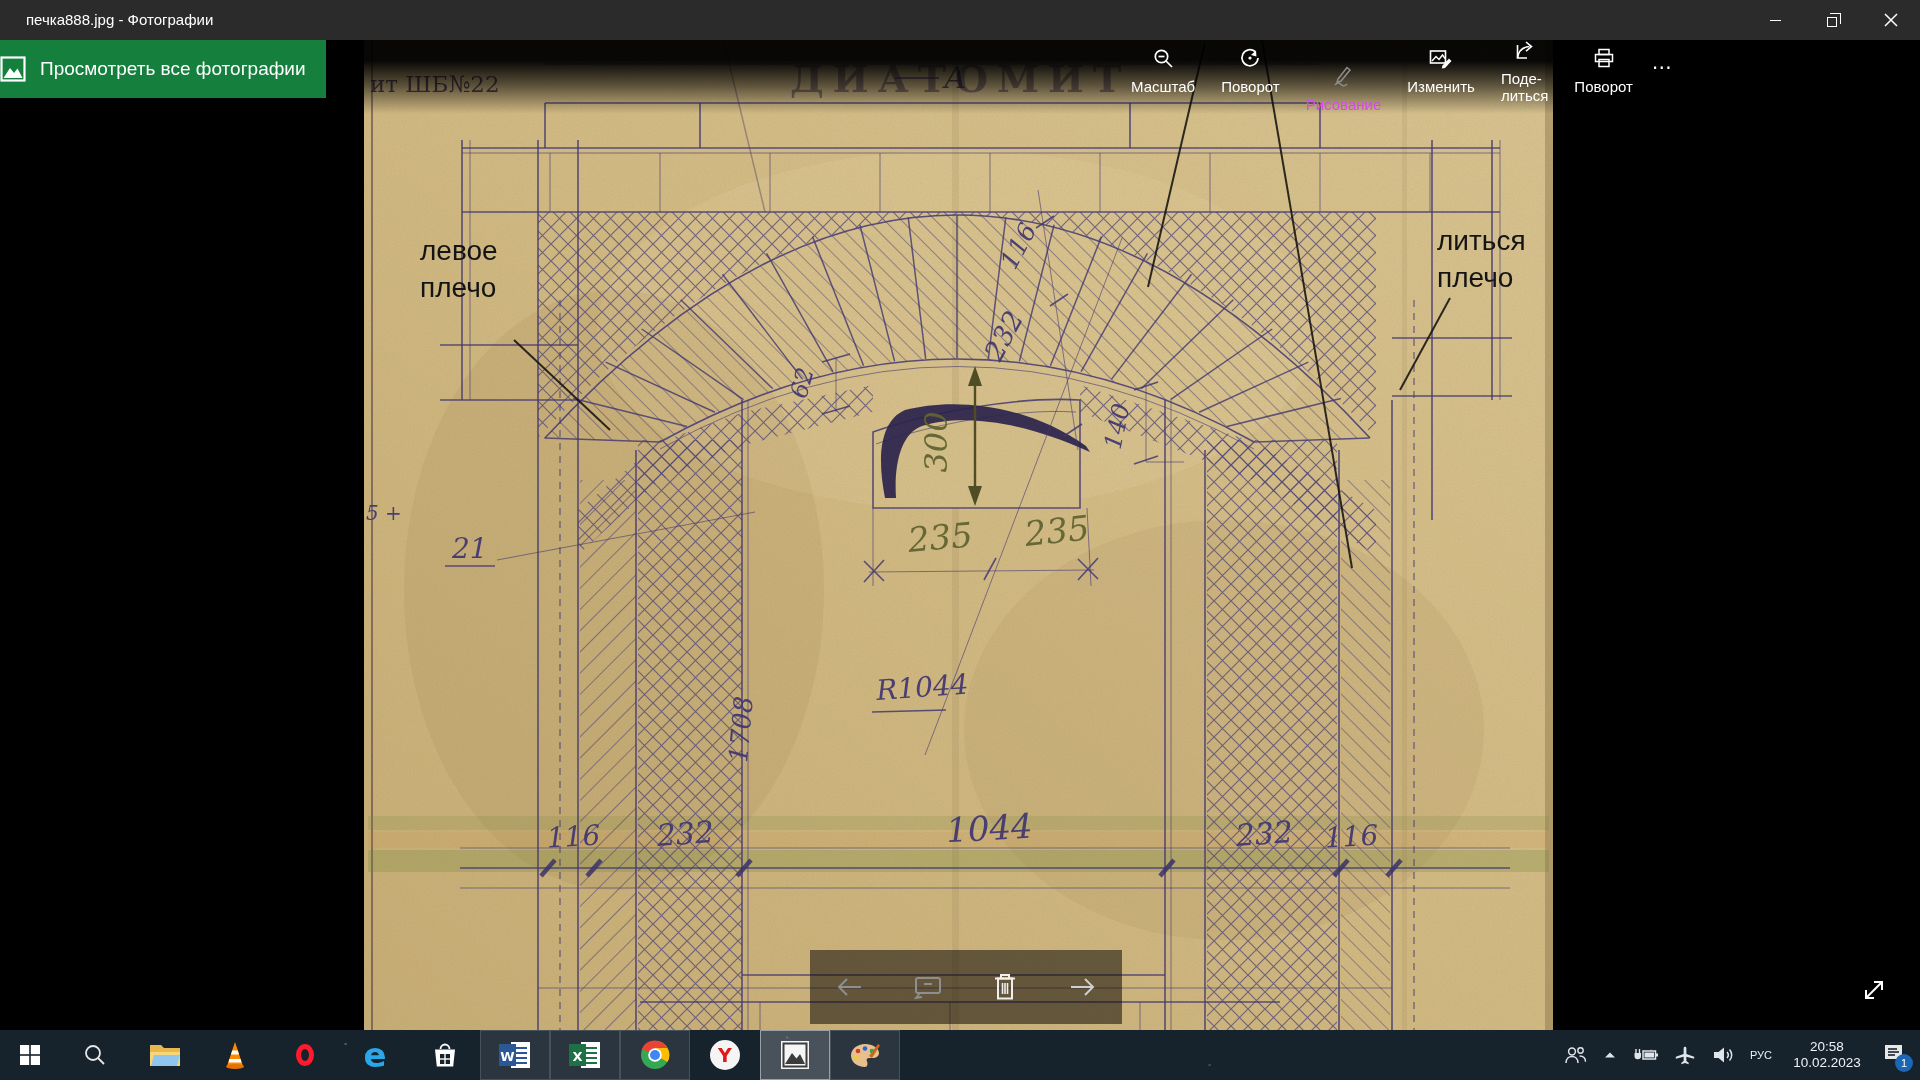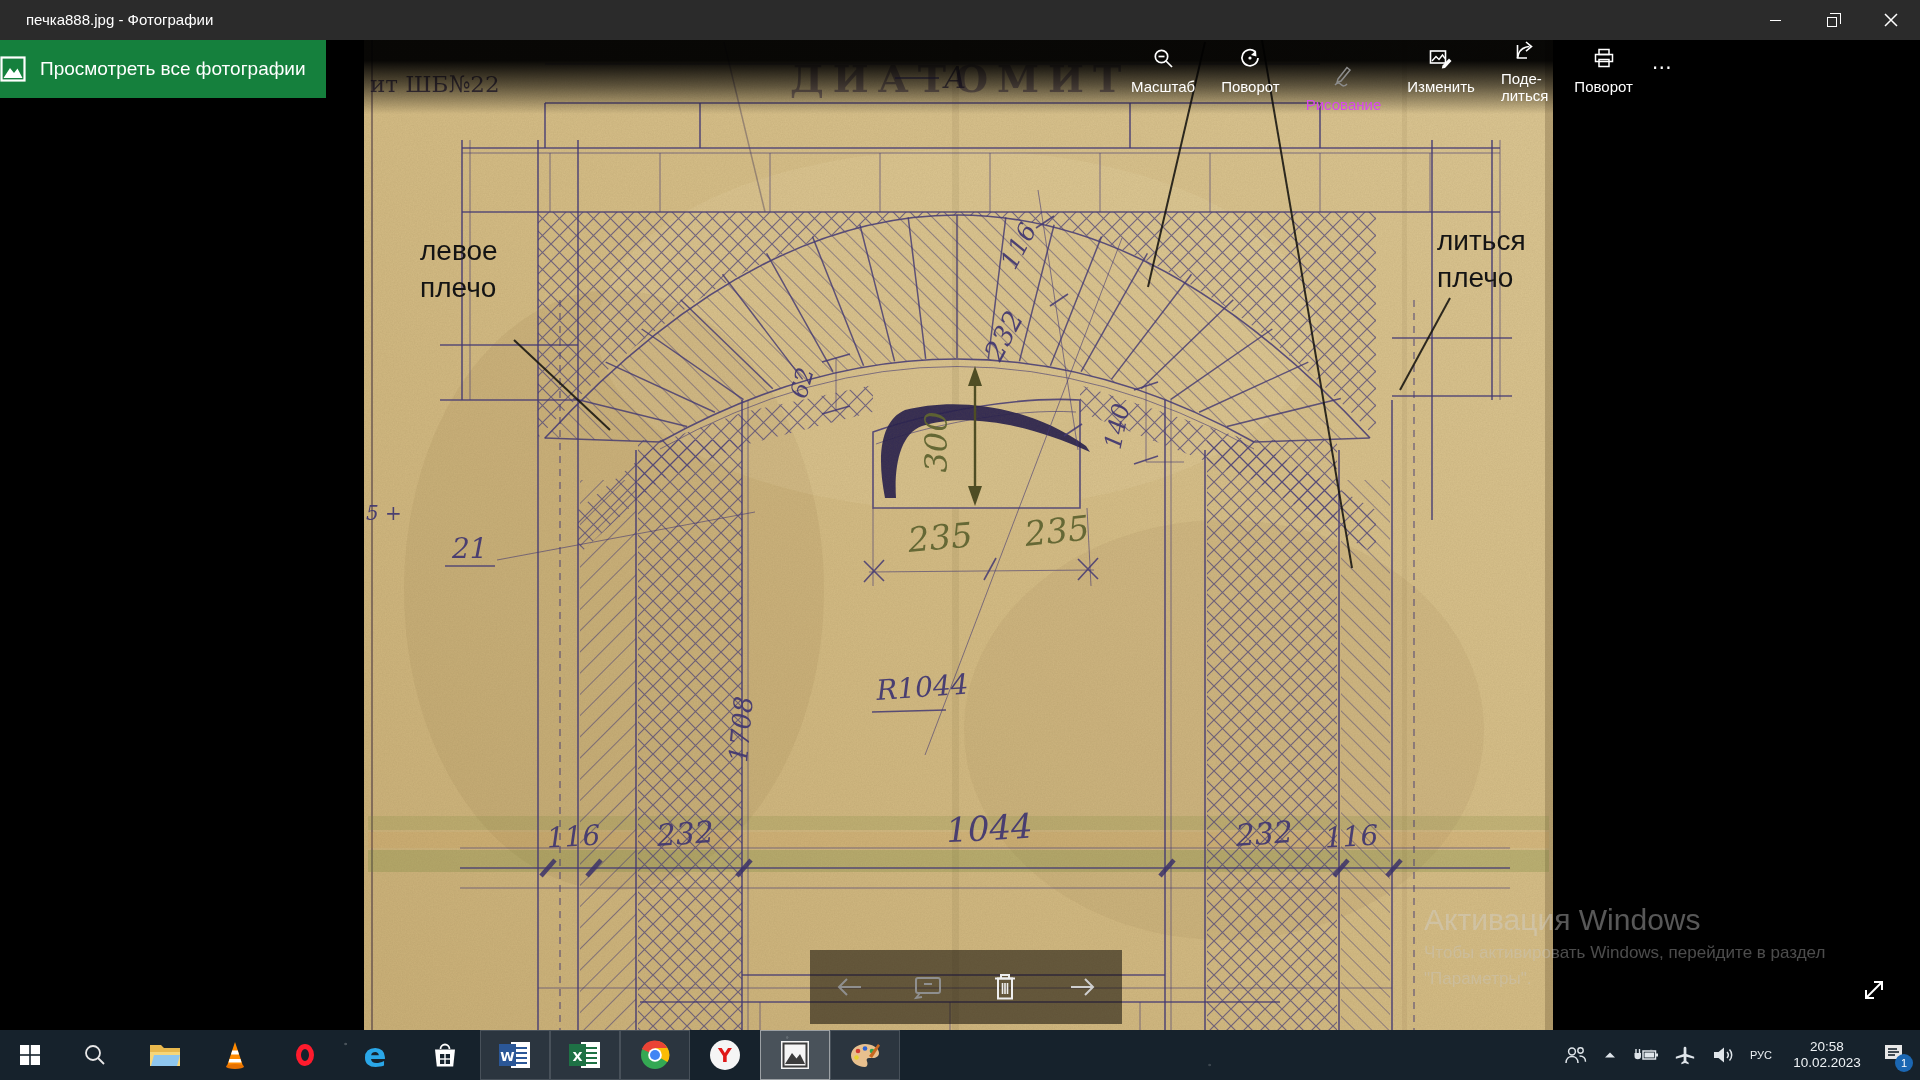--- a/index.html
+++ b/index.html
@@ -422,25 +422,20 @@
     </div>
 
     <div id="fullscreen">
       <svg width="26" height="26" viewBox="0 0 26 26">
         <line x1="5" y1="21" x2="21" y2="5" stroke="#fff" stroke-width="2"></line>
         <path d="M13,5 H21 V13" stroke="#fff" stroke-width="2" fill="none"></path>
         <path d="M13,21 H5 V13" stroke="#fff" stroke-width="2" fill="none"></path>
       </svg>
     </div>
 
-    <div id="watermark">
-      <div id="wm1">Активация Windows</div>
-      <div id="wm2">Чтобы активировать Windows, перейдите в раздел</div>
-      <div id="wm3">"Параметры".</div>
-    </div>
   </div>
 
   <div id="taskbar">
     <div class="app first">
       <svg width="20" height="20" viewBox="0 0 20 20">
         <rect x="0" y="0" width="9.2" height="9.2" fill="#fff"></rect>
         <rect x="10.8" y="0" width="9.2" height="9.2" fill="#fff"></rect>
         <rect x="0" y="10.8" width="9.2" height="9.2" fill="#fff"></rect>
         <rect x="10.8" y="10.8" width="9.2" height="9.2" fill="#fff"></rect>
       </svg>

